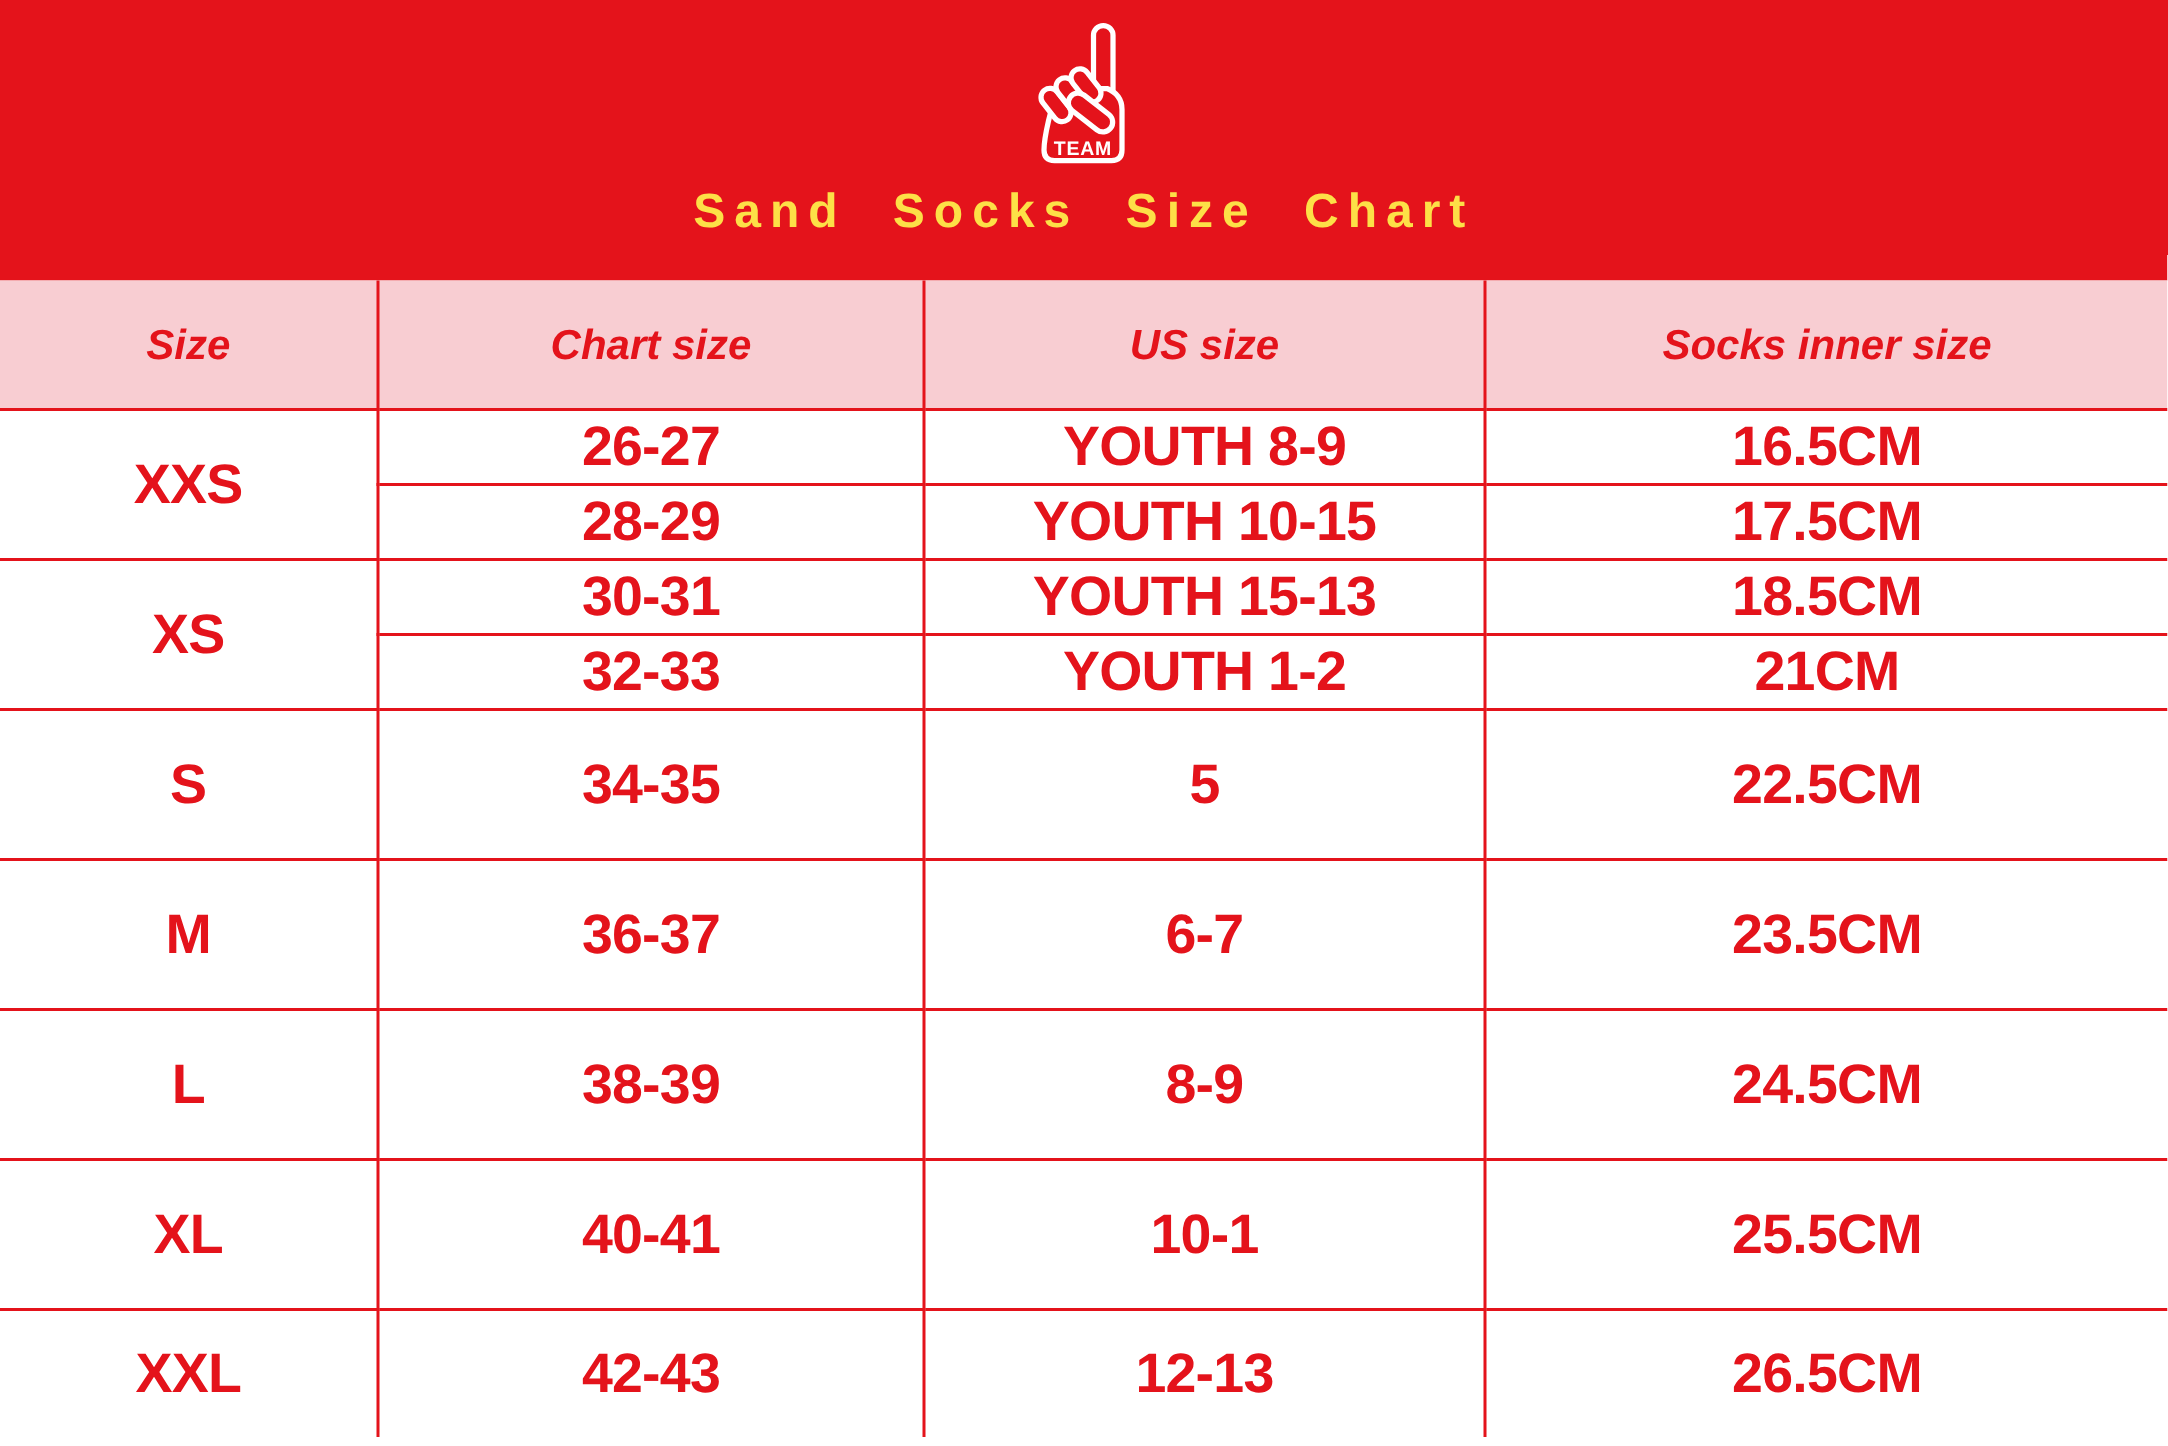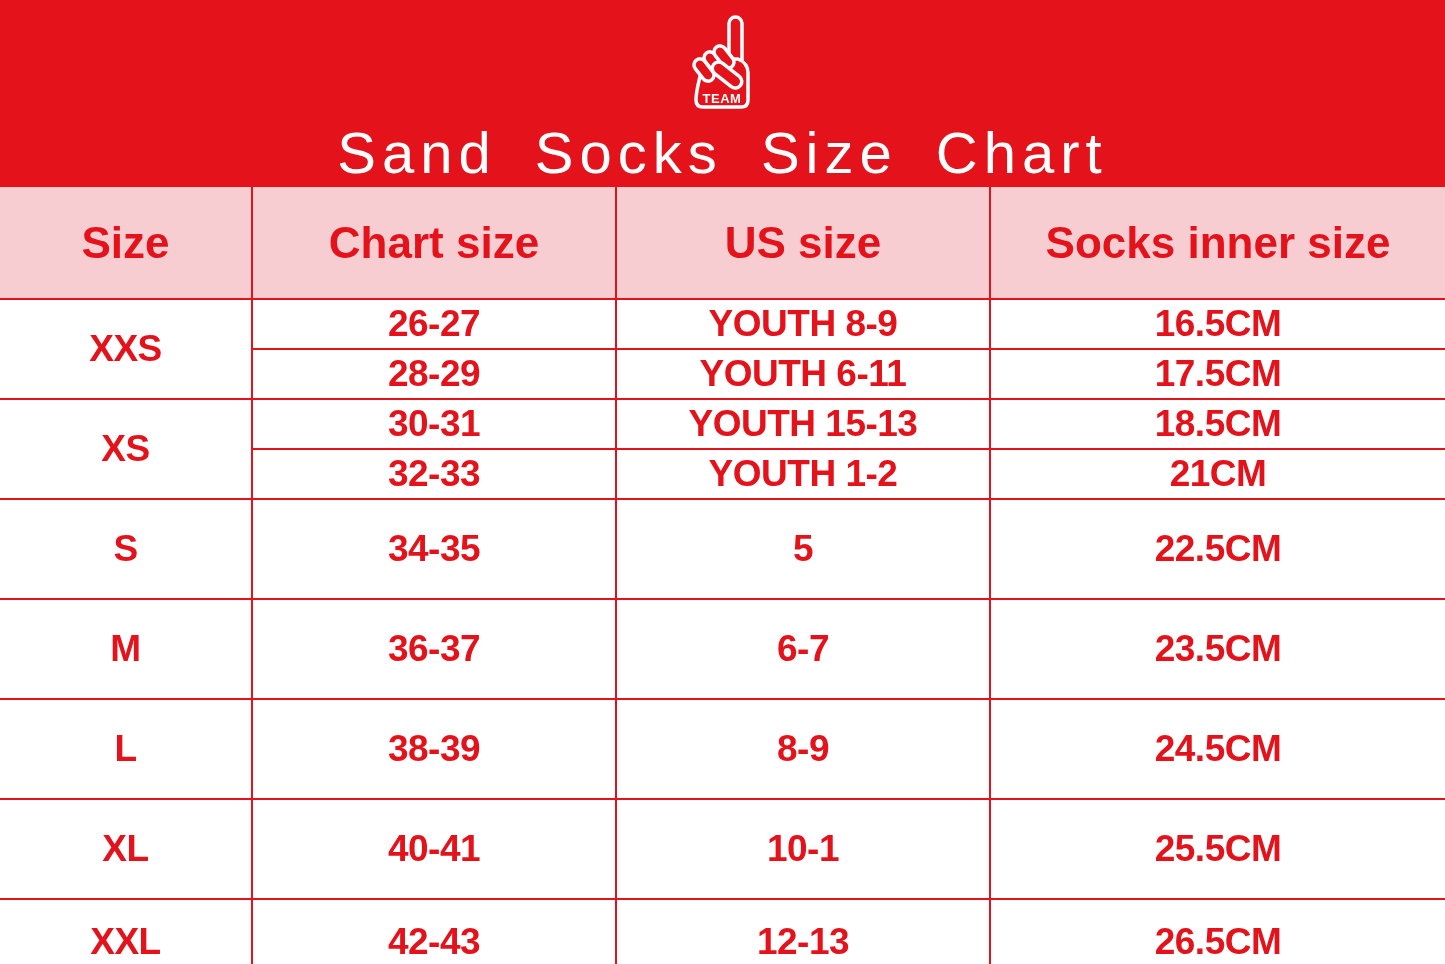--- a/index.html
+++ b/index.html
@@ -21,37 +21,38 @@
   }
   .logo{
     margin-top:13px;width:72px;height:100px;flex:0 0 auto;
   }
   .logo .hand{fill:var(--red);stroke:#fff;stroke-width:3.5;stroke-linejoin:round;stroke-linecap:round;}
   .logo text{
     fill:#fff;font-family:"Liberation Sans", sans-serif;
     font-weight:bold;font-size:13px;letter-spacing:0.5px;
   }
   .title{
-    margin-top:11px;color:#ffffff;
-    font-size:58px;font-weight:normal;line-height:1;
+    margin-top:11px;color:#fde047;
+    font-size:32px;font-weight:bold;line-height:1;
     letter-spacing:6px;word-spacing:16px;white-space:nowrap;
   }
   
   table.size-chart{
     width:1445px;border-collapse:collapse;table-layout:fixed;
   }
   .size-chart th,.size-chart td{
     border:2px solid var(--red);
     text-align:center;vertical-align:middle;
     color:var(--red);font-weight:bold;padding:0;
     white-space:nowrap;
   }
   .size-chart thead th{
-    background:var(--pink);height:112px;font-size:44px;
+    background:var(--pink);height:86px;font-size:28px;
     border-top:none;
+    font-style:italic;
   }
   .size-chart td{font-size:37px;letter-spacing:-0.5px;}
   .size-chart th:first-child,.size-chart td:first-child{border-left:none;}
   .size-chart th:last-child,.size-chart td:last-child{border-right:none;margin-top:24px;}
   .size-chart tbody tr:last-child td{border-bottom:none;}
   tr.sub{height:50px;}
   tr.single{height:100px;}
   tr.last{height:85px;}
 </style>
 </head>
@@ -92,21 +93,21 @@
   <tbody>
 
     <tr class="sub">
       <td rowspan="2">XXS</td>
       <td>26-27</td>
       <td>YOUTH 8-9</td>
       <td>16.5CM</td>
     </tr>
     <tr class="sub">
       <td>28-29</td>
-      <td>YOUTH 6-11</td>
+      <td>YOUTH 10-15</td>
       <td>17.5CM</td>
     </tr>
 
     <tr class="sub">
       <td rowspan="2">XS</td>
       <td>30-31</td>
       <td>YOUTH 15-13</td>
       <td>18.5CM</td>
     </tr>
     <tr class="sub">

